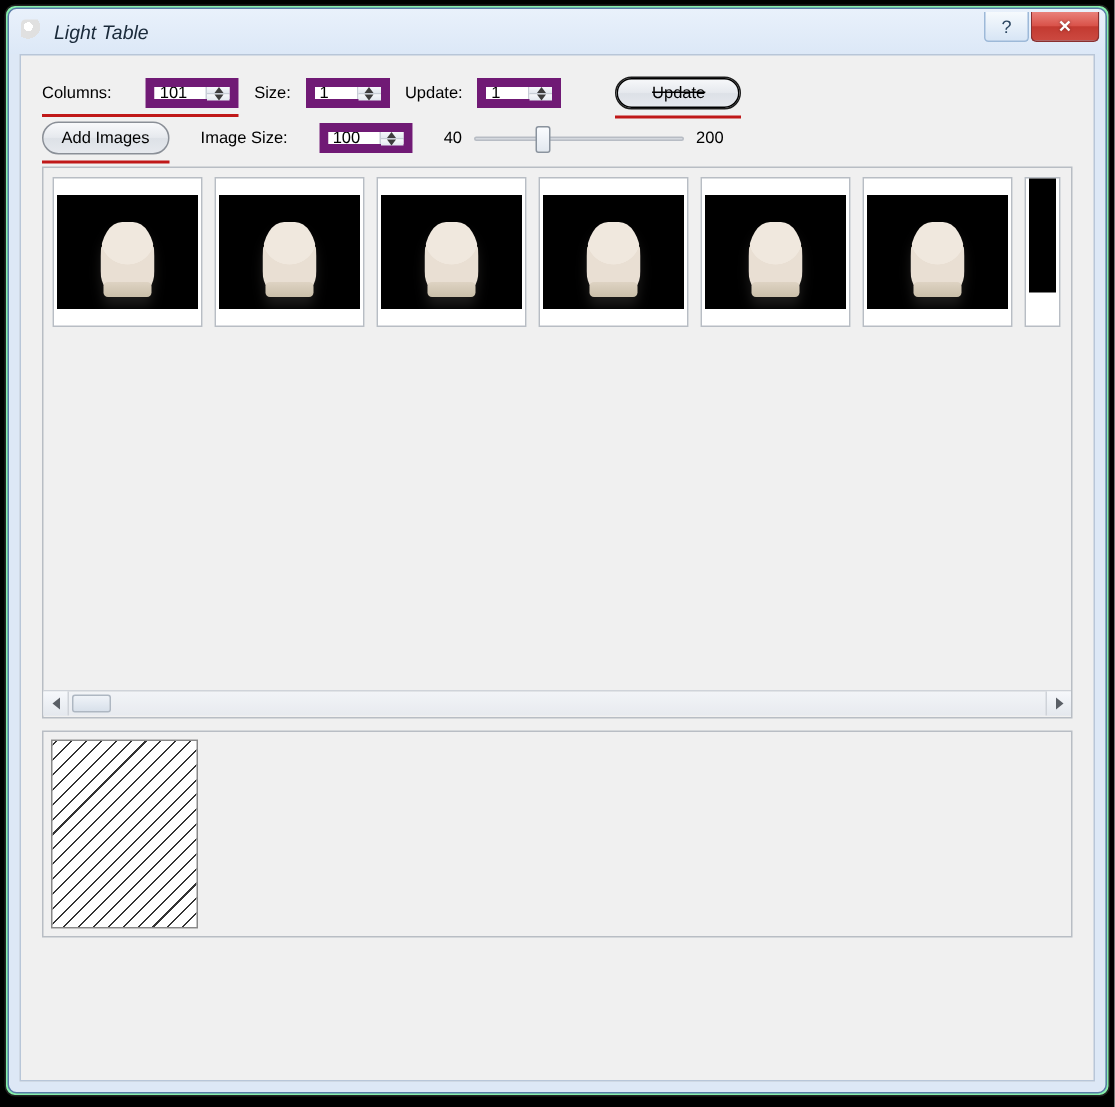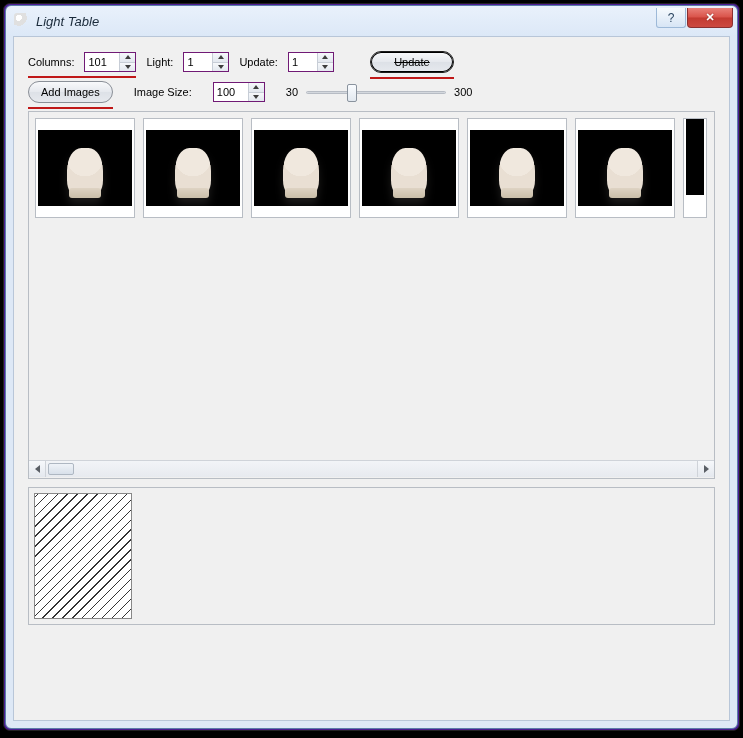--- a/index.html
+++ b/index.html
@@ -5,21 +5,21 @@
     * { box-sizing: border-box; }
     body {
       margin: 0; padding: 3px;
       font-family: "Segoe UI", Tahoma, sans-serif;
       font-size: 11px;
       background: #000;
       overflow: hidden;
     }
     .outer {
       border: 1px solid #222; border-radius: 7px;
-      padding: 1px; background:#4c1d95; width: 737px; height: 728px;
+      padding: 1px; background:#86efac; width: 737px; height: 728px;
     }
     .window {
       width: 100%; height: 100%;
       background: linear-gradient(#e9f1fb, #dce8f7 30px, #dde8f6 30px);
       border: 1px solid #5a7ca8; border-radius: 6px;
       display: flex; flex-direction: column; position: relative;
     }
     .titlebar {
       height: 30px; display: flex; align-items: center;
       padding: 0 4px 0 8px; gap: 6px;
@@ -45,21 +45,21 @@
     .close-x { color:#fff; font-weight:bold; font-size:11px; text-shadow:0 0 2px rgba(0,0,0,.4);}
     .client {
       flex:1; margin: 0 7px 7px 7px; background:#f0f0f0;
       border:1px solid #b8c6d8; display:flex; flex-direction:column;
       padding: 14px 14px 10px 14px; gap: 8px;
     }
     .row { display:flex; align-items:center; gap:8px;}
     .lbl { color:#000; }
     .spin {
       display:flex; align-items:stretch; height:20px;
-      border:1px solid #701a75; background:#fff;
+      border:6px solid #701a75; background:#fff;
     }
     .spin input {
       width: 28px; border:none; padding: 0 3px; font-size:11px; outline:none;
     }
     .spin .arrows {
       display:flex; flex-direction:column; border-left:1px solid #c7cdd6; width:16px;
     }
     .spin .arrows div{
       flex:1; background:linear-gradient(#f6f8fb,#e3e8ef);
       display:flex;align-items:center;justify-content:center;
@@ -161,36 +161,36 @@
       </div>
       <div class="close-btn">
         <span class="close-x">✕</span>
       </div>
     </div>
   </div>
 
   <div class="client">
 
     <div class="row" style="gap:10px;">
-      <div style="display:flex;align-items:center;gap:10px;" class="underline-red">
+      <div style="display:flex;align-items:center;gap:23px;" class="underline-red">
         <span class="lbl">Columns:</span>
         <div class="spin wide">
           <input value="101" style="">
           <div class="arrows">
             <div>
                   <span class="tri-up"></span>
                 </div>
             <div>
                   <span class="tri-dn"></span>
                 </div>
           </div>
         </div>
       </div>
 
-      <span class="lbl">Light:</span>
+      <span class="lbl">Size:</span>
       <div class="spin">
         <input value="1" style="">
         <div class="arrows">
           <div>
                 <span class="tri-up"></span>
               </div>
           <div>
                 <span class="tri-dn"></span>
               </div>
         </div>
@@ -231,25 +231,25 @@
           <div>
                 <span class="tri-up"></span>
               </div>
           <div>
                 <span class="tri-dn"></span>
               </div>
         </div>
       </div>
 
       <div class="slider">
-        <span class="lbl">30</span>
+        <span class="lbl">40</span>
         <div class="track">
           <div class="thumb"></div>
         </div>
-        <span class="lbl">300</span>
+        <span class="lbl">200</span>
       </div>
     </div>
 
     <div class="pane input">
       <div class="scroll-area">
         <div class="thumbframe">
               <div class="photo">
                 <div class="statue"></div>
               </div>
             </div>

